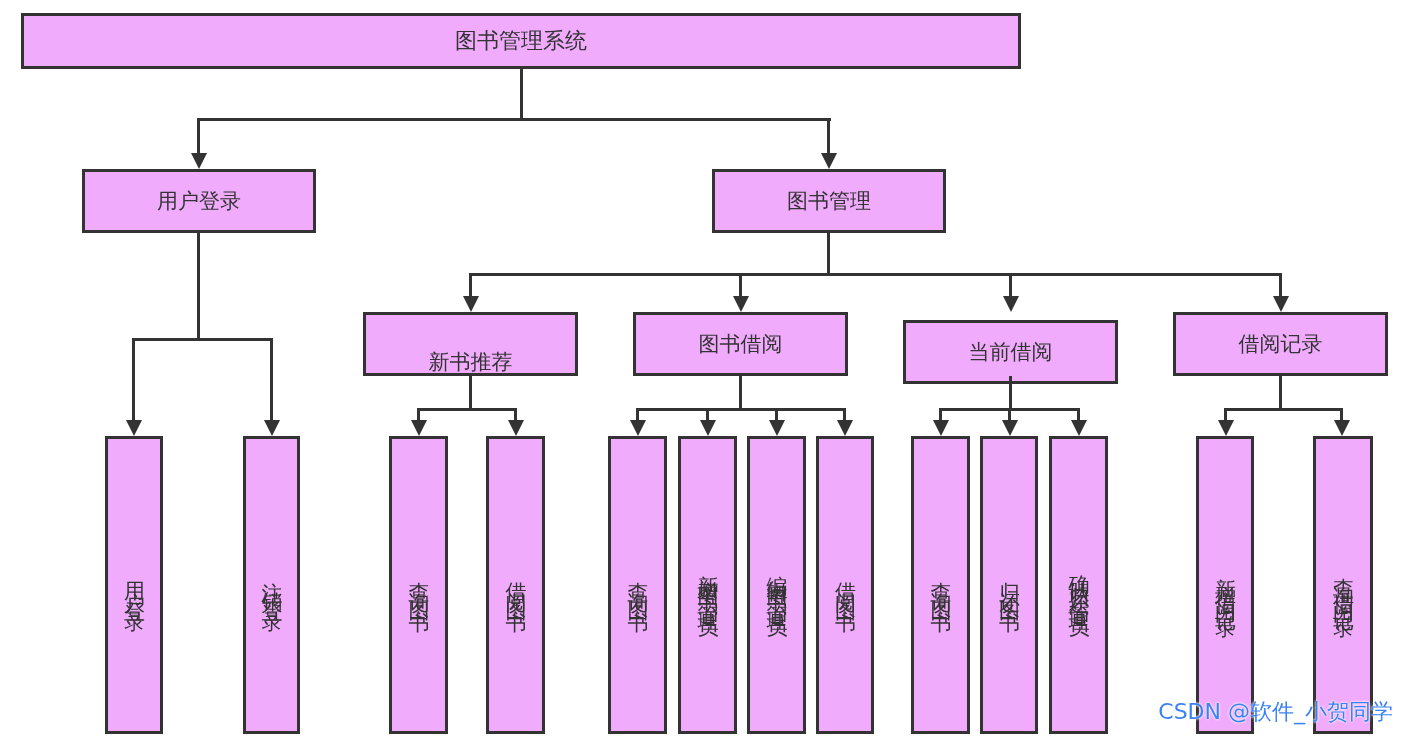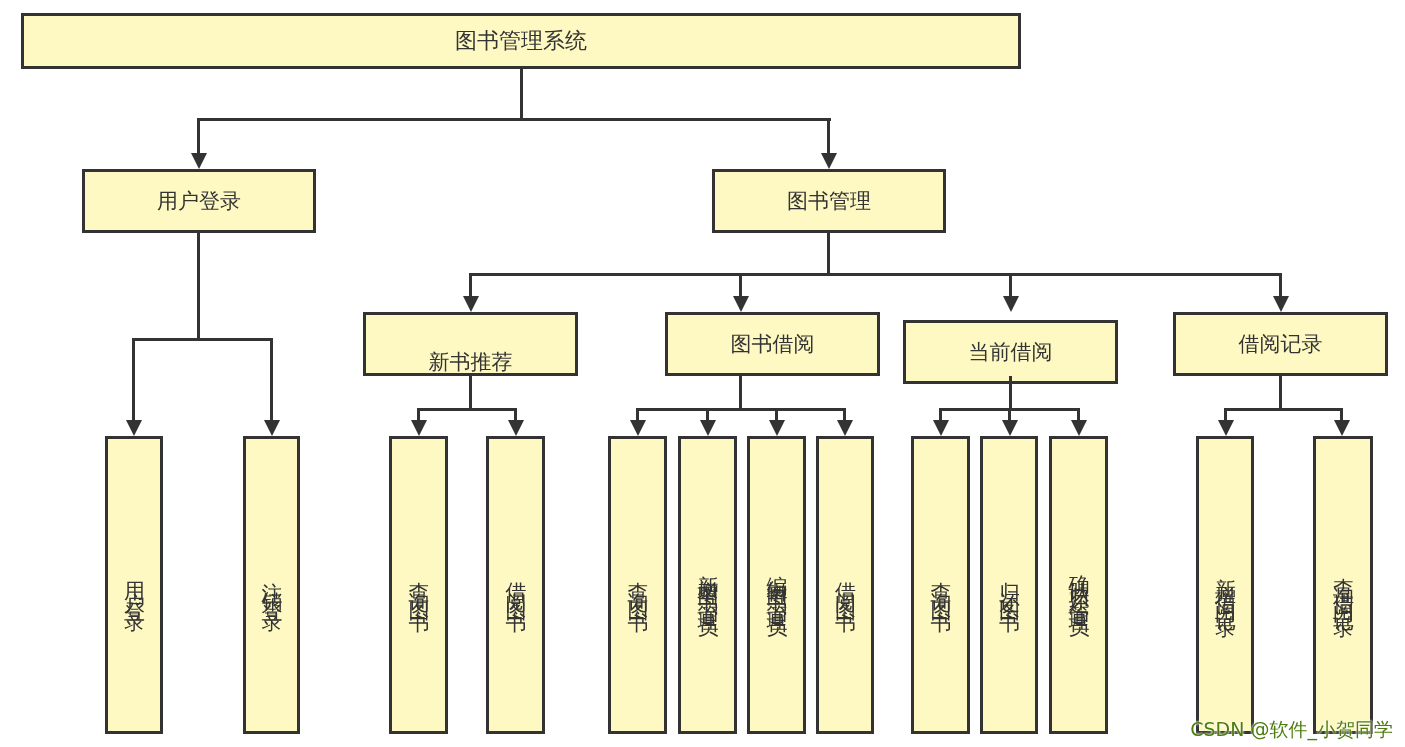--- a/index.html
+++ b/index.html
@@ -7,21 +7,21 @@
     position: relative;
     width: 1405px;
     height: 747px;
     background: #ffffff;
     font-family: "DejaVu Sans", "Liberation Sans", sans-serif;
     overflow: hidden;
   }
   .box {
     position: absolute;
     box-sizing: border-box;
-    background: #fef9c3;
+    background: #f0abfc;
     border: 3px solid #333333;
     display: flex;
     align-items: center;
     justify-content: center;
     color: #333333;
   }
   .hlabel { font-size: 21px; line-height: 1; white-space: nowrap; }
   .vtext {
     writing-mode: vertical-rl;
     text-orientation: mixed;
@@ -36,23 +36,23 @@
   .ah {
     position: absolute;
     width: 0; height: 0;
     border-left: 8px solid transparent;
     border-right: 8px solid transparent;
     border-top: 16px solid #333333;
   }
   .watermark {
     position: absolute;
     right: 12px;
-    bottom: 4px;
-    font-size: 19px;
-    color: #4d7c0f;
+    bottom: 20px;
+    font-size: 22px;
+    color: #3b82f6;
     text-shadow: 0 0 3px #ffffff, 0 0 2px #ffffff;
     z-index: 10;
     white-space: nowrap;
   }
 </style>
 </head>
 <body>
 
 <div id="canvas">
 
@@ -89,21 +89,21 @@
   <div class="vl" style="left:739px; top:273px; height:24px;"></div>
   <div class="ah" style="left:733px; top:296px;"></div>
   <div class="vl" style="left:1009px; top:273px; height:24px;"></div>
   <div class="ah" style="left:1003px; top:296px;"></div>
   <div class="vl" style="left:1279px; top:273px; height:24px;"></div>
   <div class="ah" style="left:1273px; top:296px;"></div>
 
   <div class="box" style="left:363px; top:312px; width:215px; height:64px;align-items:flex-end;">
     <span class="hlabel">新书推荐</span>
   </div>
-  <div class="box" style="left:633px; top:312px; width:215px; height:64px;margin-left:32px;">
+  <div class="box" style="left:633px; top:312px; width:215px; height:64px;">
     <span class="hlabel">图书借阅</span>
   </div>
   <div class="box" style="left:903px; top:312px; width:215px; height:64px;margin-top:8px;">
     <span class="hlabel">当前借阅</span>
   </div>
   <div class="box" style="left:1173px; top:312px; width:215px; height:64px;">
     <span class="hlabel">借阅记录</span>
   </div>
 
   <div class="vl" style="left:469px; top:376px; height:32px;"></div>

